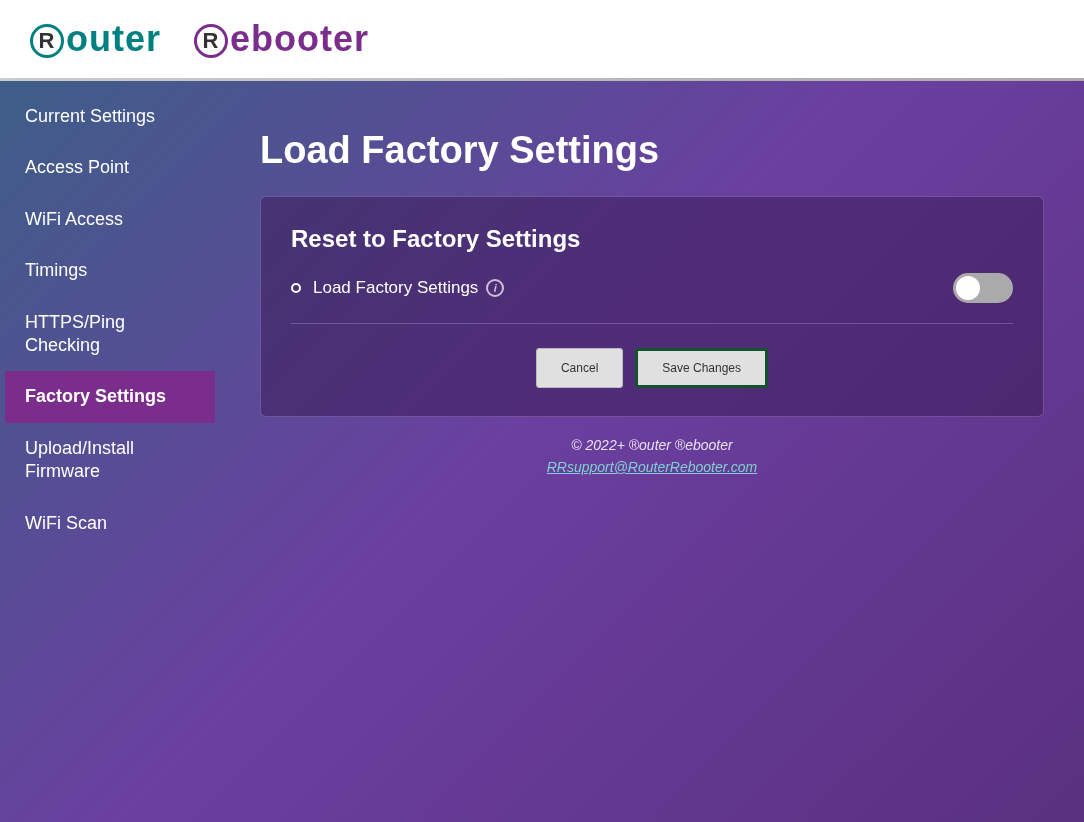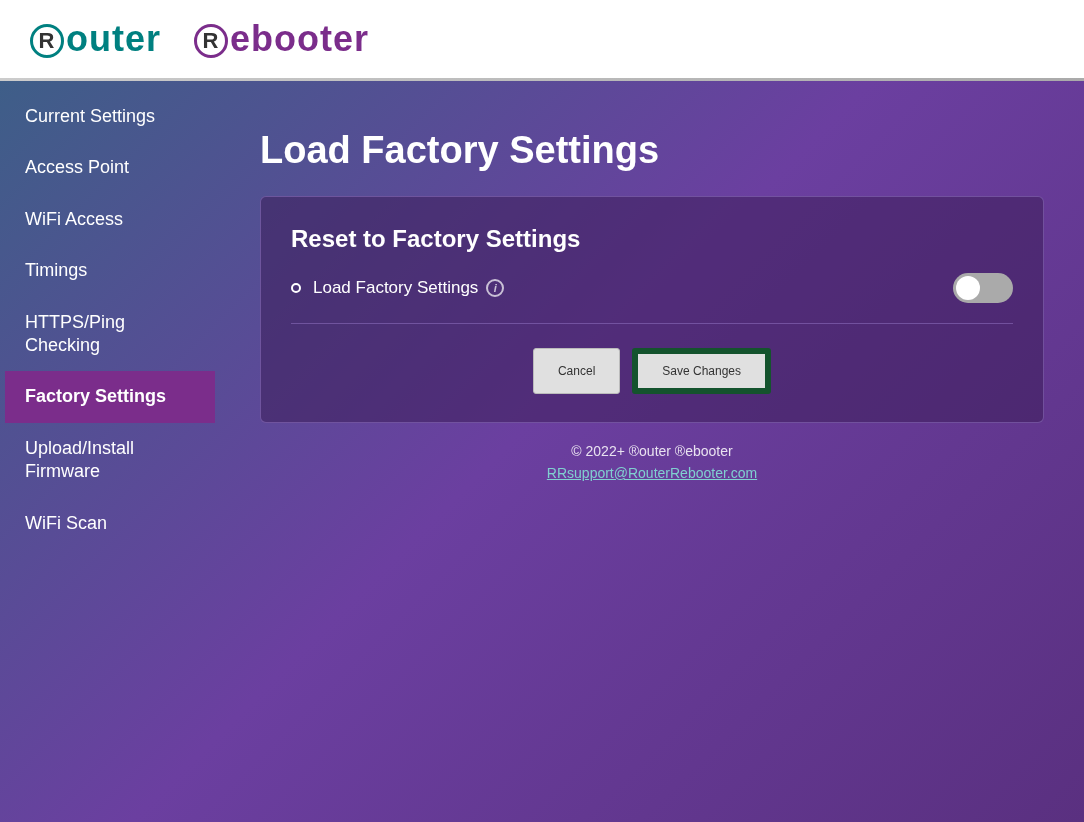--- a/index.html
+++ b/index.html
@@ -195,29 +195,30 @@
       border-radius: 3px;
     }
     .btn-cancel {
       background: #e0e0e0;
       color: #333;
       border: 1px solid #bbb;
     }
     .btn-save {
       background: #e0e0e0;
       color: #333;
-      border: 6px solid #14532d;
+      border: 3px solid #14532d;
     }
 
     
     .footer {
       text-align: center;
       padding: 20px;
       color: rgba(255,255,255,0.85);
       font-size: 14px;
+      font-style: italic;
     }
     .footer a {
       color: #80d0d0;
       text-decoration: underline;
     }
     .footer-copyright {
       margin-bottom: 6px;
     }
   </style>
 </head>

